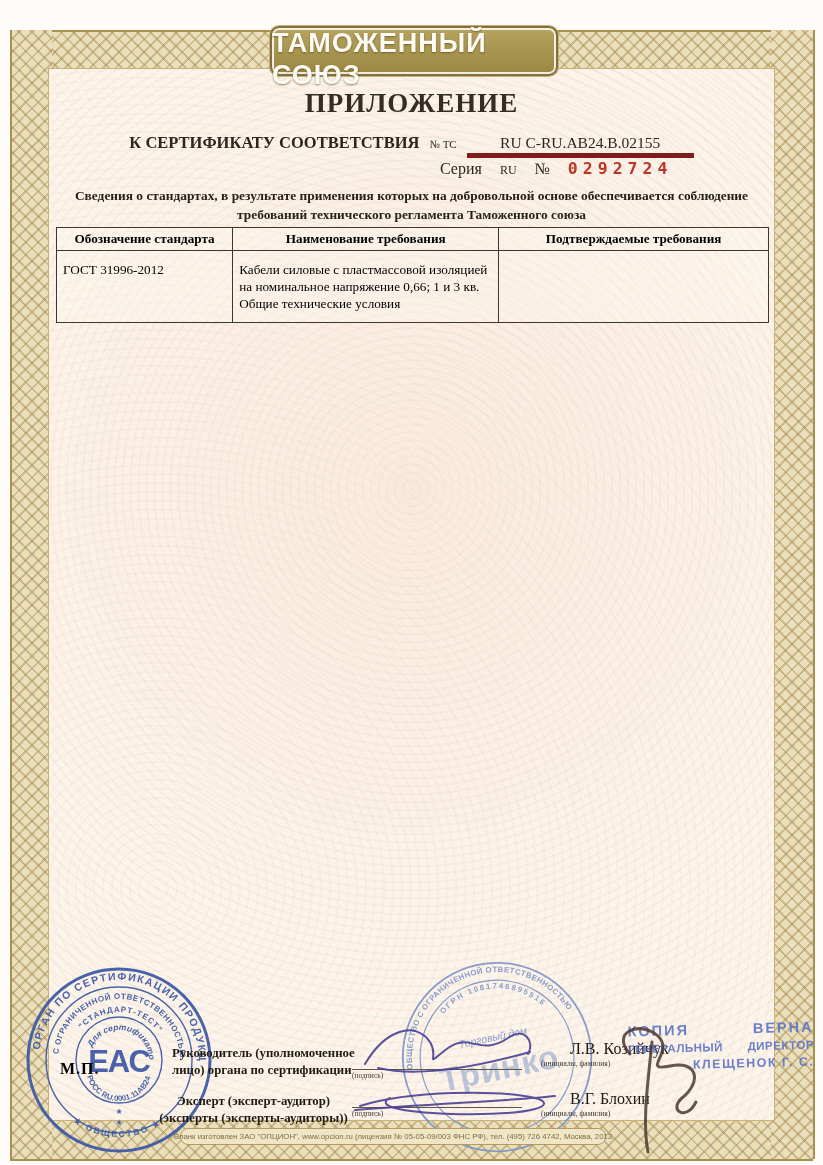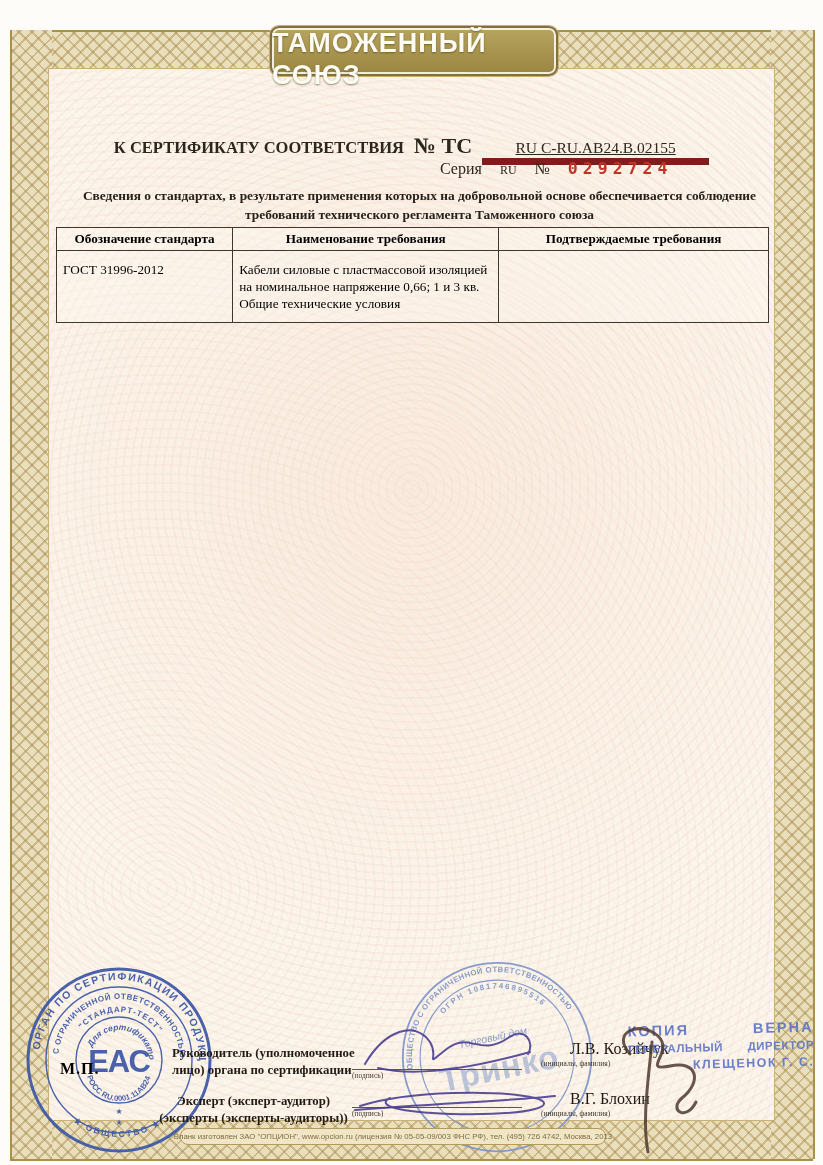--- a/index.html
+++ b/index.html
@@ -30,32 +30,32 @@
     box-shadow:inset 0 0 0 2px rgba(255,255,250,.85), 0 0 0 1px #c7b077;
     display:flex;align-items:flex-start;justify-content:center;}
   .banner span{font-family:"Liberation Sans",sans-serif;font-weight:bold;font-size:27px;
     color:#fdfcf4;letter-spacing:1px;text-shadow:0 1px 2px rgba(85,70,25,.65);transform:scaleY(1.05);}
   
   .title{position:absolute;left:0;top:88px;width:823px;text-align:center;z-index:3;
     font-size:27px;font-weight:bold;letter-spacing:1px;color:#332d24;}
   .certline{position:absolute;left:0;top:133px;width:823px;z-index:3;
     display:flex;justify-content:center;align-items:baseline;gap:10px;color:#2c261d;}
   .certline .lbl{font-size:16.5px;font-weight:bold;}
-  .certline .no{font-size:22px;font-weight:bold;}
+  .certline .no{font-size:11px;font-weight:normal;}
   .certline .num{font-size:15.5px;display:inline-block;min-width:215px;text-align:center;
-    border-bottom:7px solid #7f1d1d;padding:0 6px 1px;text-decoration:underline;}
+    border-bottom:5px solid #7f1d1d;padding:0 6px 1px;}
   .seriesline{position:absolute;left:440px;top:159px;width:300px;z-index:3;
     display:flex;align-items:baseline;gap:18px;color:#2c261d;}
   .seriesline .s1{font-size:16px;}
   .seriesline .s2{font-size:12px;}
   .seriesline .sn{font-size:16px;}
   .seriesline .red{font-family:"DejaVu Sans Mono",monospace;font-weight:bold;font-size:16.5px;
     color:#c23327;letter-spacing:5px;}
   .intro{position:absolute;left:50px;top:186px;width:723px;z-index:3;text-align:center;
-    font-size:13.4px;font-weight:bold;line-height:1.45;color:#26211a;margin-left:8px;}
+    font-size:13.4px;font-weight:bold;line-height:1.45;color:#26211a;}
   
   table.std{position:absolute;left:56px;top:227px;width:713px;z-index:3;border-collapse:collapse;
     background:rgba(253,248,240,.35);}
   table.std th, table.std td{border:1.6px solid #3d372d;color:#000000;vertical-align:top;}
   table.std th{font-size:13.2px;font-weight:bold;padding:3px 4px;height:16px;}
   table.std td{font-size:13.2px;padding:10px 6px;height:50px;line-height:1.3;}
   .c1{width:172px;} .c2{width:266px;} .c3{width:269px;}
   
   .mp{position:absolute;left:60px;top:1060px;z-index:5;font-size:16px;font-weight:bold;color:#000000;letter-spacing:1px;}
   .role{position:absolute;z-index:4;width:205px;font-size:12.8px;font-weight:bold;line-height:1.3;color:#201b14;}
@@ -94,20 +94,21 @@
   <div class="band band-top"></div>
   <div class="band band-bottom"></div>
   <div class="band band-left"></div>
   <div class="band band-right"></div>
   <div class="inner"></div>
 
   <div class="banner">
     <span>ТАМОЖЕННЫЙ СОЮЗ</span>
   </div>
 
+  <div class="title">ПРИЛОЖЕНИЕ</div>
 
   <div class="certline">
     <span class="lbl">К СЕРТИФИКАТУ СООТВЕТСТВИЯ</span>
     <span class="no">№ ТС</span>
     <span class="num">RU C-RU.АВ24.В.02155</span>
   </div>
 
   <div class="seriesline">
     <span class="s1">Серия</span>
     <span class="s2">RU</span>

